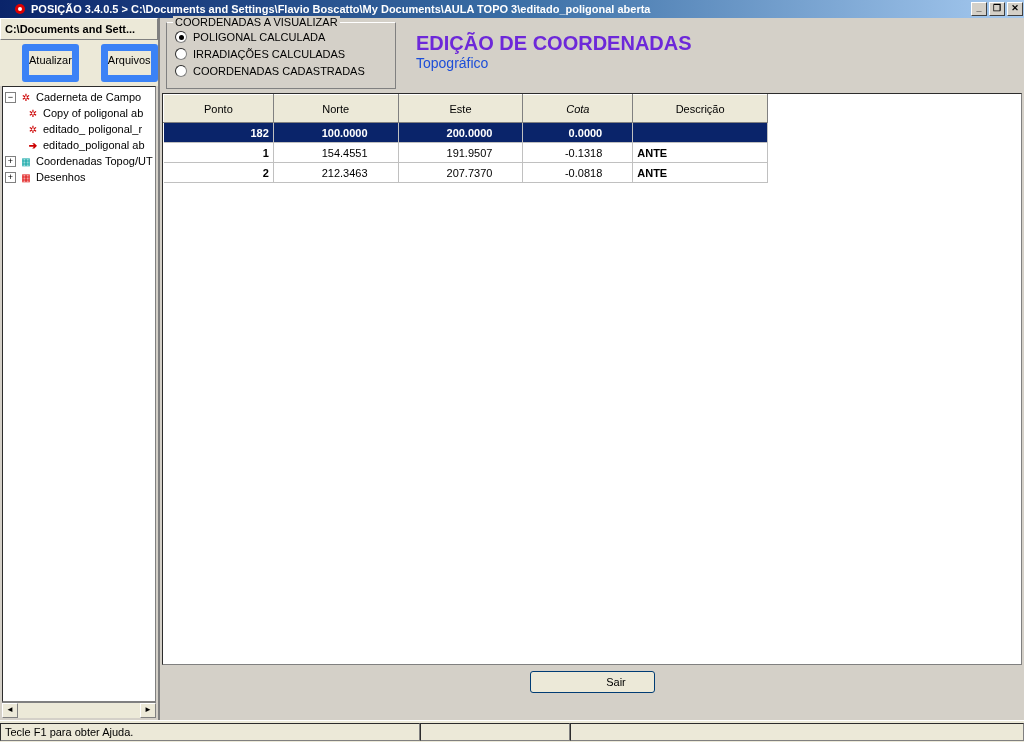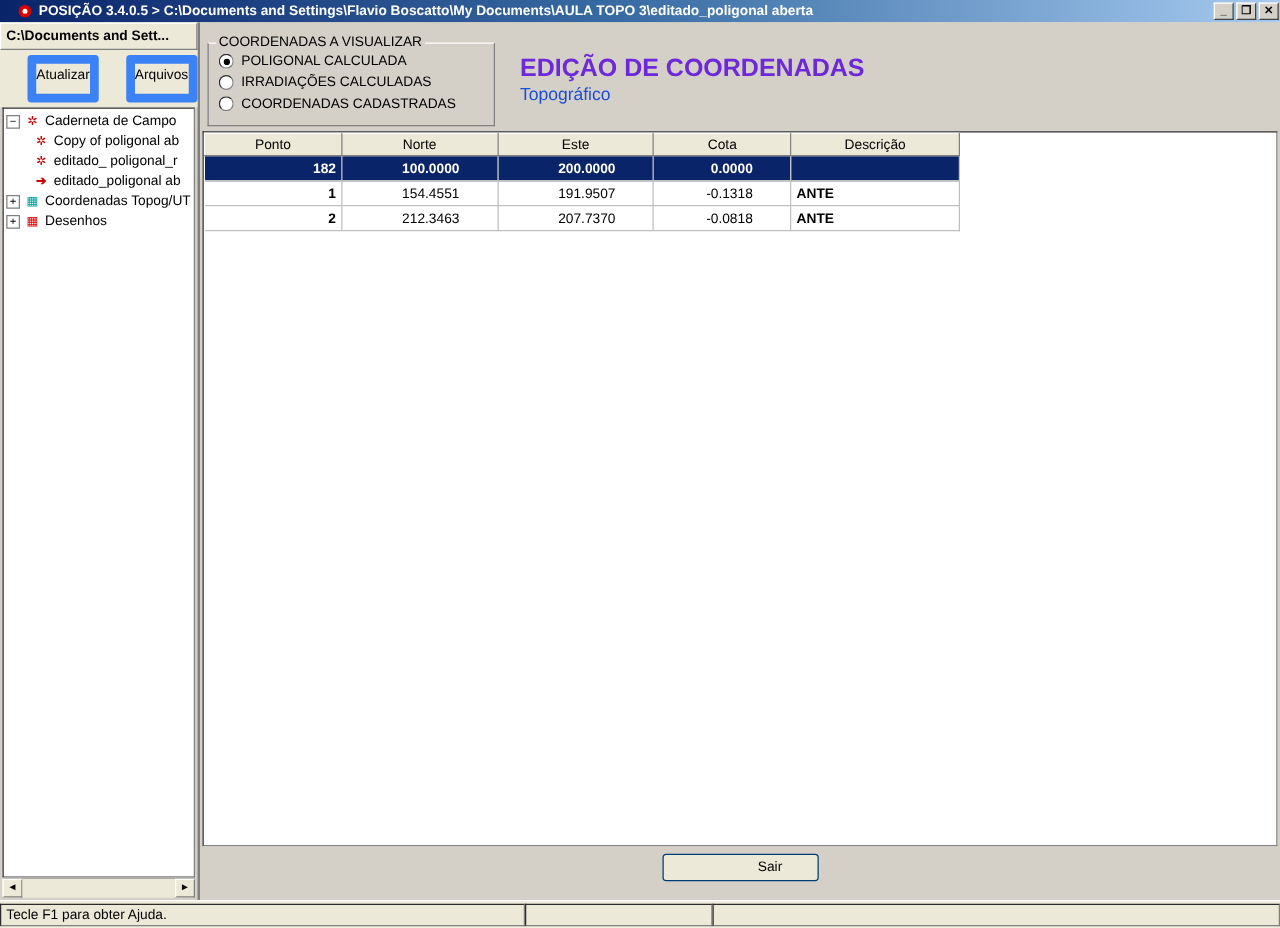--- a/index.html
+++ b/index.html
@@ -147,21 +147,21 @@
   .content {
     flex: 1;
     display: flex;
     flex-direction: column;
     background: #d4d0c8;
   }
   .content-top {
     display: flex;
     align-items: flex-start;
     background: #d4d0c8;
-    padding: 16px 6px 4px 6px;
+    padding: 4px 6px 4px 6px;
   }
   .fieldset {
     border: 1px solid #808080;
     border-top-color: #fff;
     padding: 8px 8px 6px 8px;
     position: relative;
     background: #d4d0c8;
     width: 230px;
   }
   .fieldset::before { content: none; }
@@ -219,21 +219,21 @@
   table.data {
     border-collapse: collapse;
     width: 605px;
     font-size: 11px;
   }
   table.data th {
     background: #ece9d8;
     border: 1px solid #808080;
     border-top-color: #fff;
     border-left-color: #fff;
-    height: 18px;
+    height: 28px;
     text-align: center;
     font-weight: normal;
     padding: 0 8px;
     margin-left: 40px;
   }
   table.data td {
     border-right: 1px solid #c0c0c0;
     border-bottom: 1px solid #c0c0c0;
     height: 20px;
     padding: 0 4px;
@@ -243,21 +243,21 @@
     color: #fff;
     font-weight: bold;
   }
   table.data td.num { text-align: right; padding-right: 30px;}
   table.data td.ponto { text-align: right; font-weight: bold;}
   table.data tr.selected td.ponto { font-weight: bold; }
   table.data td.desc { text-align: left; font-weight: bold; }
   th.c-ponto { width: 110px; text-align: left; padding-left: 4px;}
   th.c-norte { width: 125px; }
   th.c-este  { width: 125px; }
-  th.c-cota  { width: 110px; }
+  th.c-cota  { width: 110px; font-style: italic; }
   th.c-desc  { width: 135px; text-align: left; padding-left: 4px;}
   .footer-btn-row {
     display: flex;
     justify-content: center;
     padding: 6px 0;
     background: #d4d0c8;
   }
   .exit-btn {
     width: 125px;
     height: 22px;

